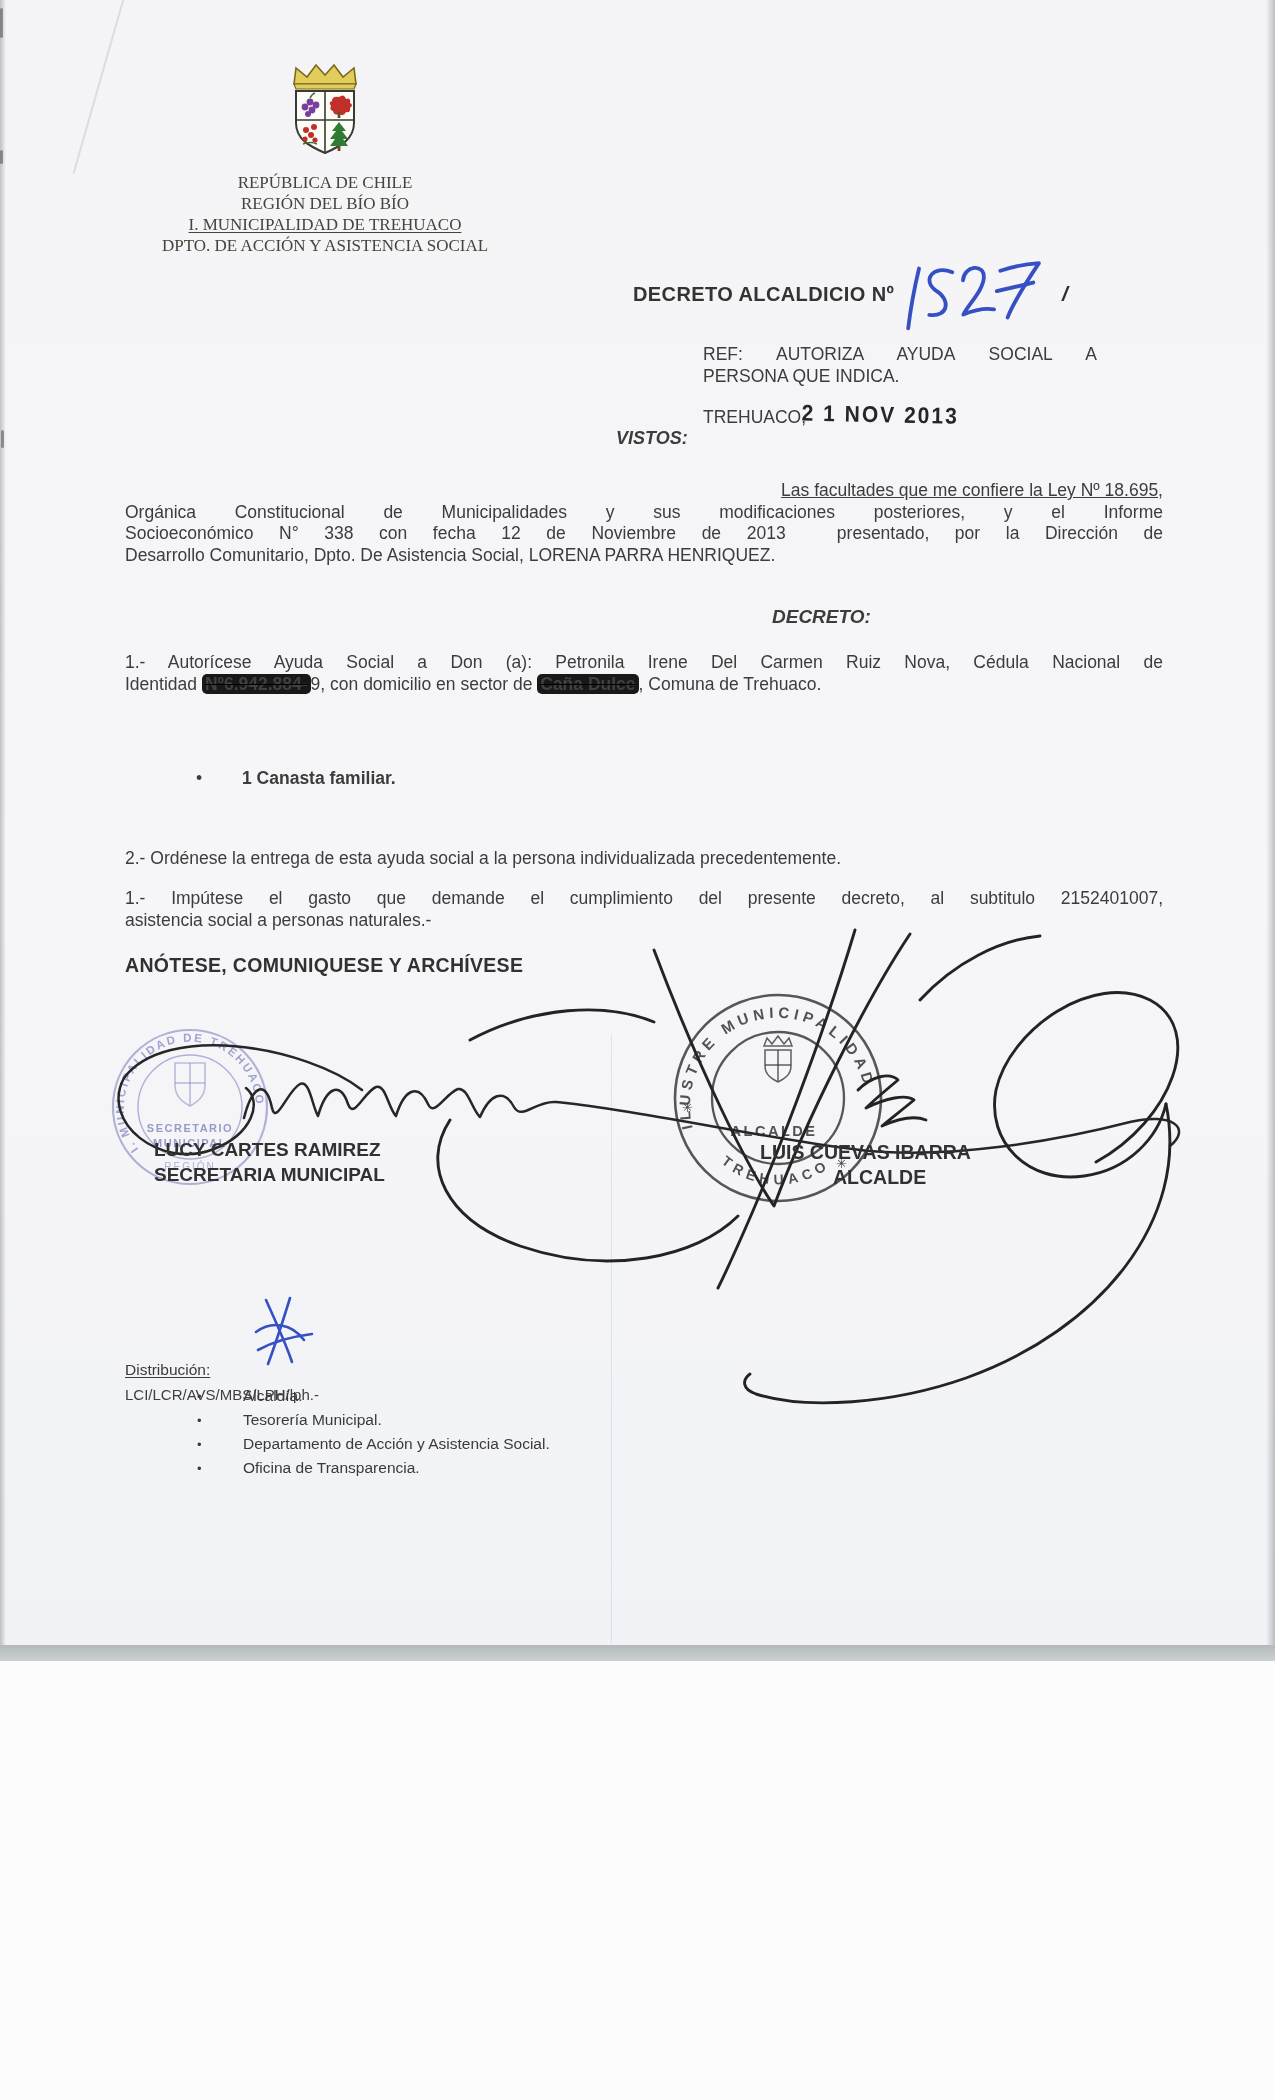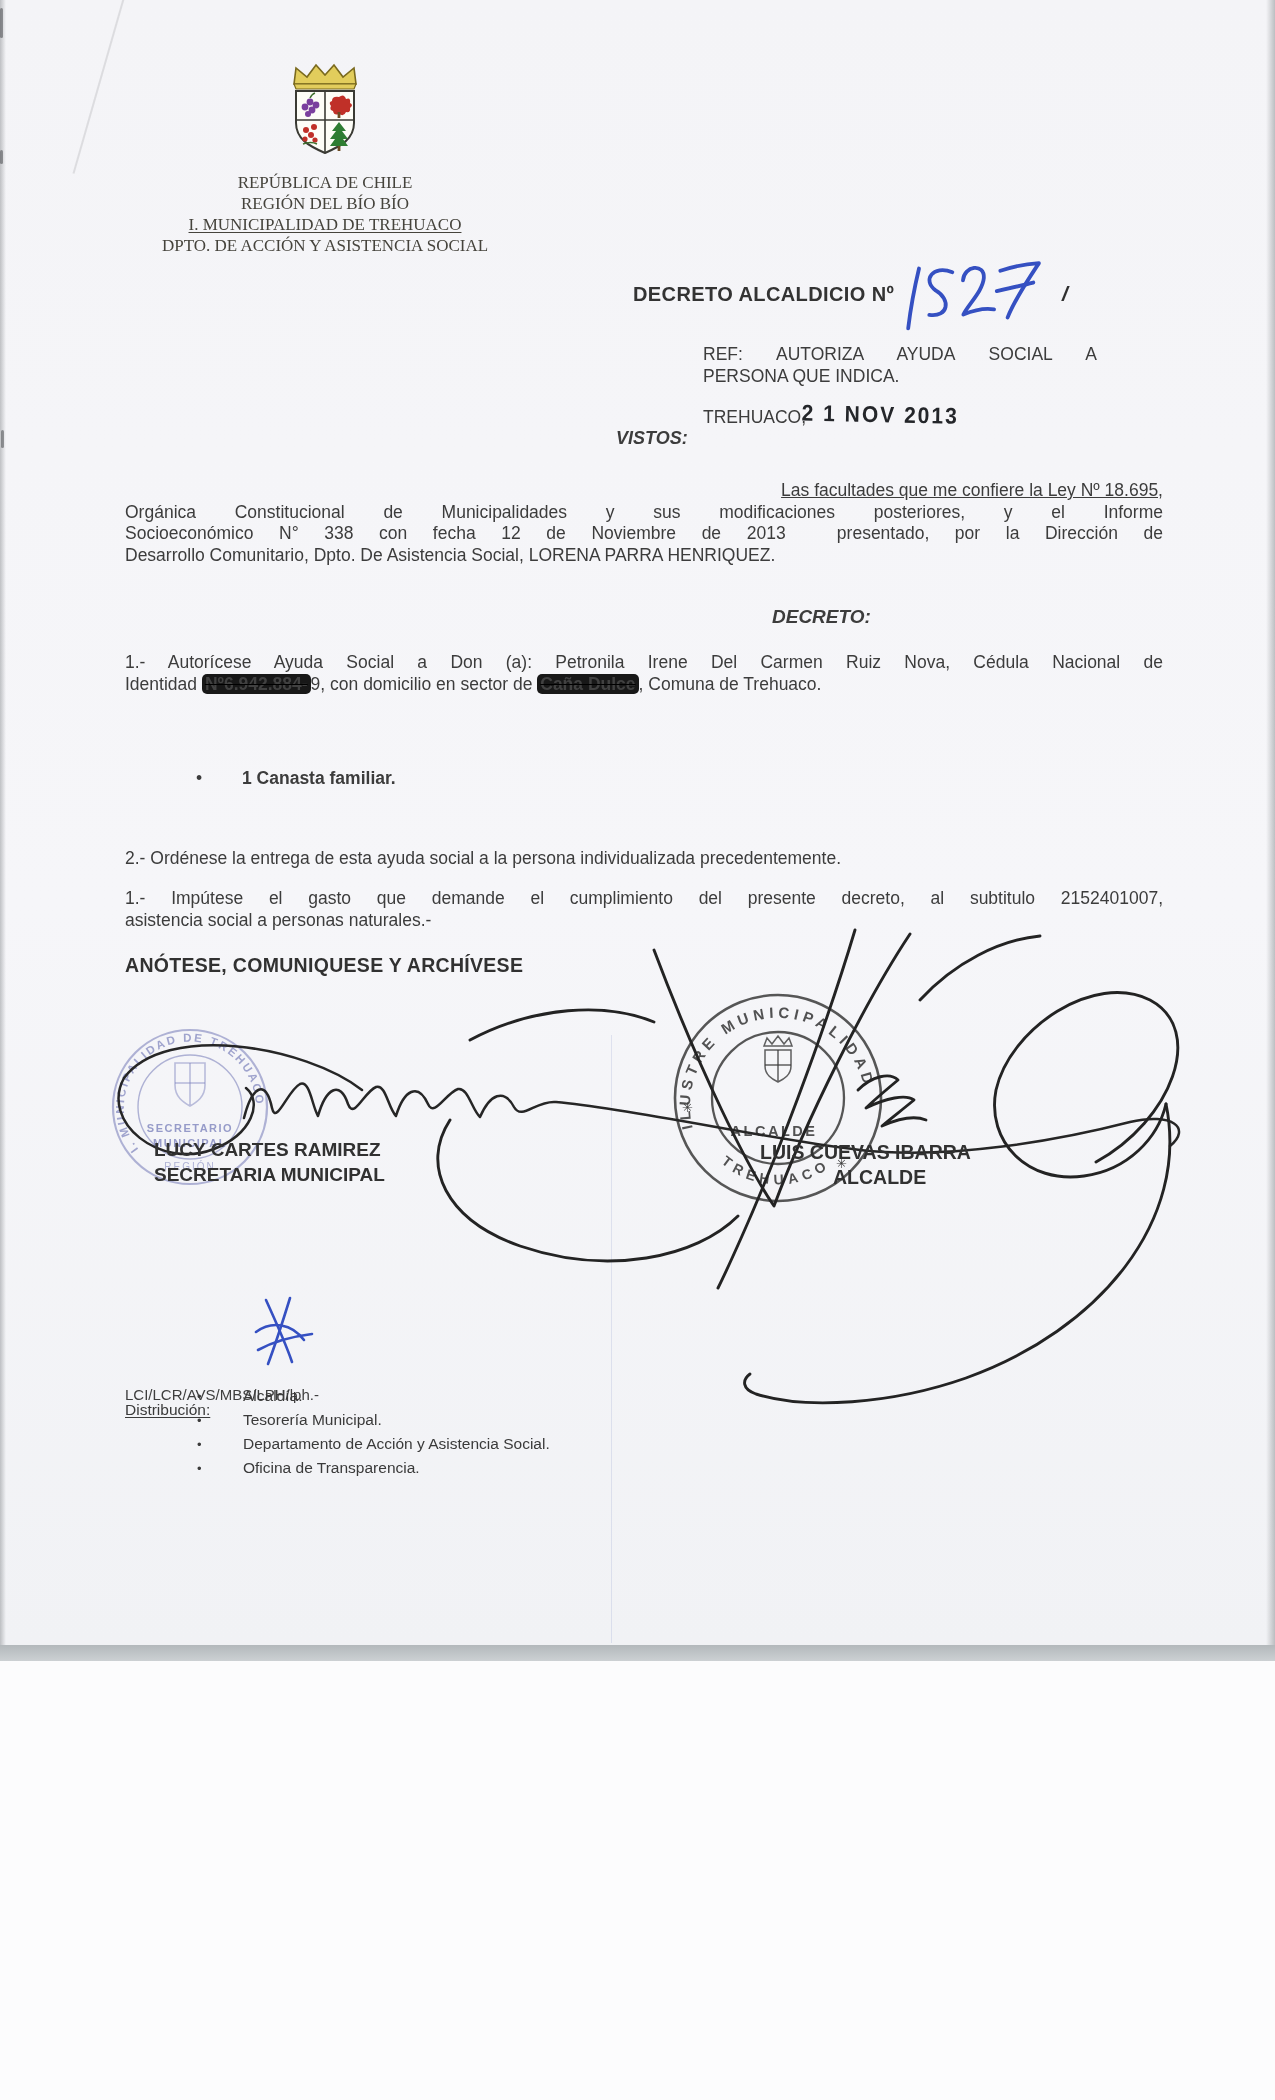--- a/index.html
+++ b/index.html
@@ -45,21 +45,21 @@
   .closing{left:125px;top:954px;font-size:19.5px;font-weight:bold;letter-spacing:.3px;color:#313131;}
   .redact{background:#181818;color:#414141;padding:0 3px;border-radius:5px;
     text-decoration:line-through;text-decoration-color:#000;font-weight:bold;}
   
   .sig-name{font-weight:bold;color:#313131;line-height:24.5px;}
   .left-name{left:154px;top:1138px;font-size:19px;}
   .right-name{left:760px;top:1140px;font-size:19.5px;}
   .right-name .ind{padding-left:73px;}
   
   .initials{left:125px;top:1338px;font-size:15px;color:#3e3e3e;margin-top:48px;}
-  .dist-label{left:125px;top:1361px;font-size:15.5px;text-decoration:underline;text-underline-offset:2px;margin-top:40px;}
+  .dist-label{left:125px;top:1361px;font-size:15.5px;text-decoration:underline;text-underline-offset:2px;}
   .dist-list{left:125px;top:1387px;width:600px;font-size:15.5px;}
   .dist-row{display:flex;height:24px;align-items:baseline;}
   .dist-row .g{width:46px;padding-left:72px;font-size:13px;}
   svg{display:block;}
 </style>
 </head>
 <body>
 
 <div id="canvas">
 

